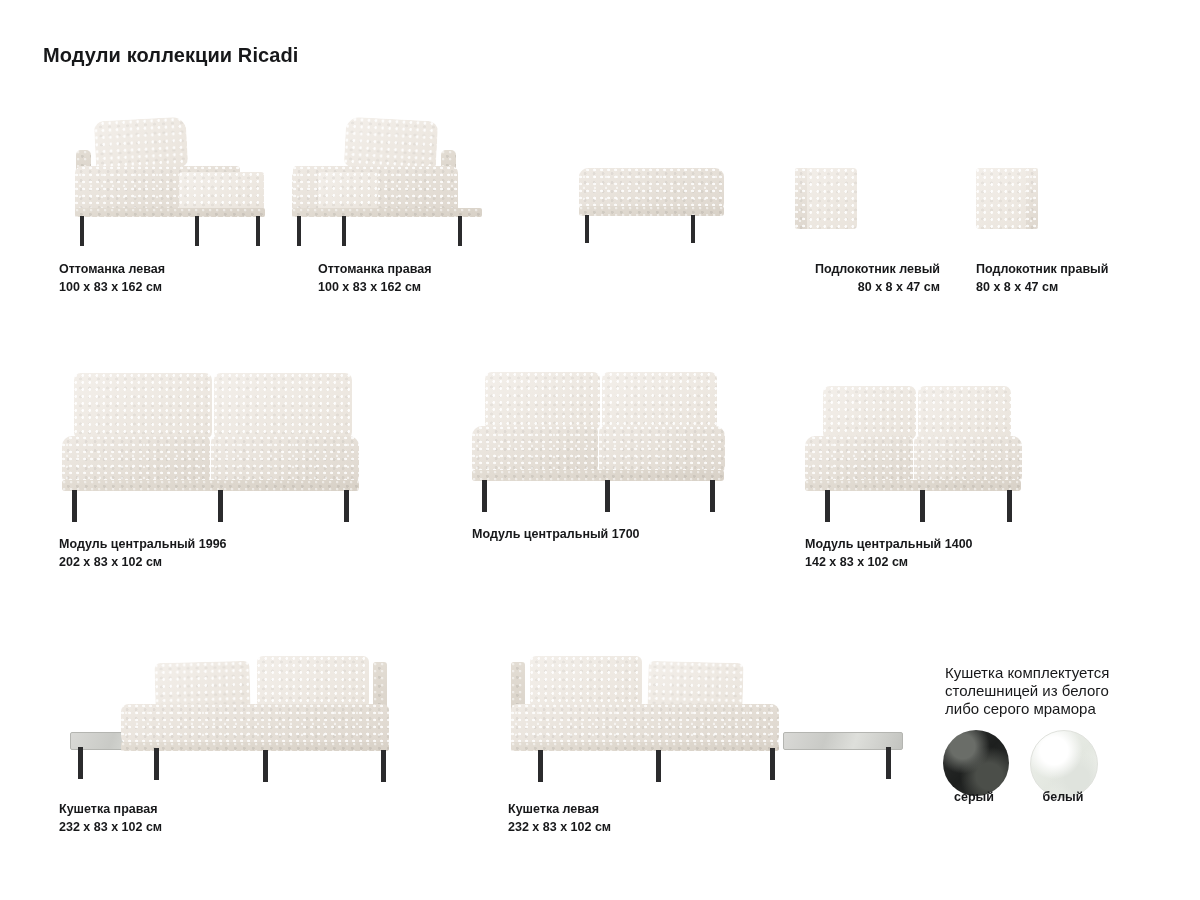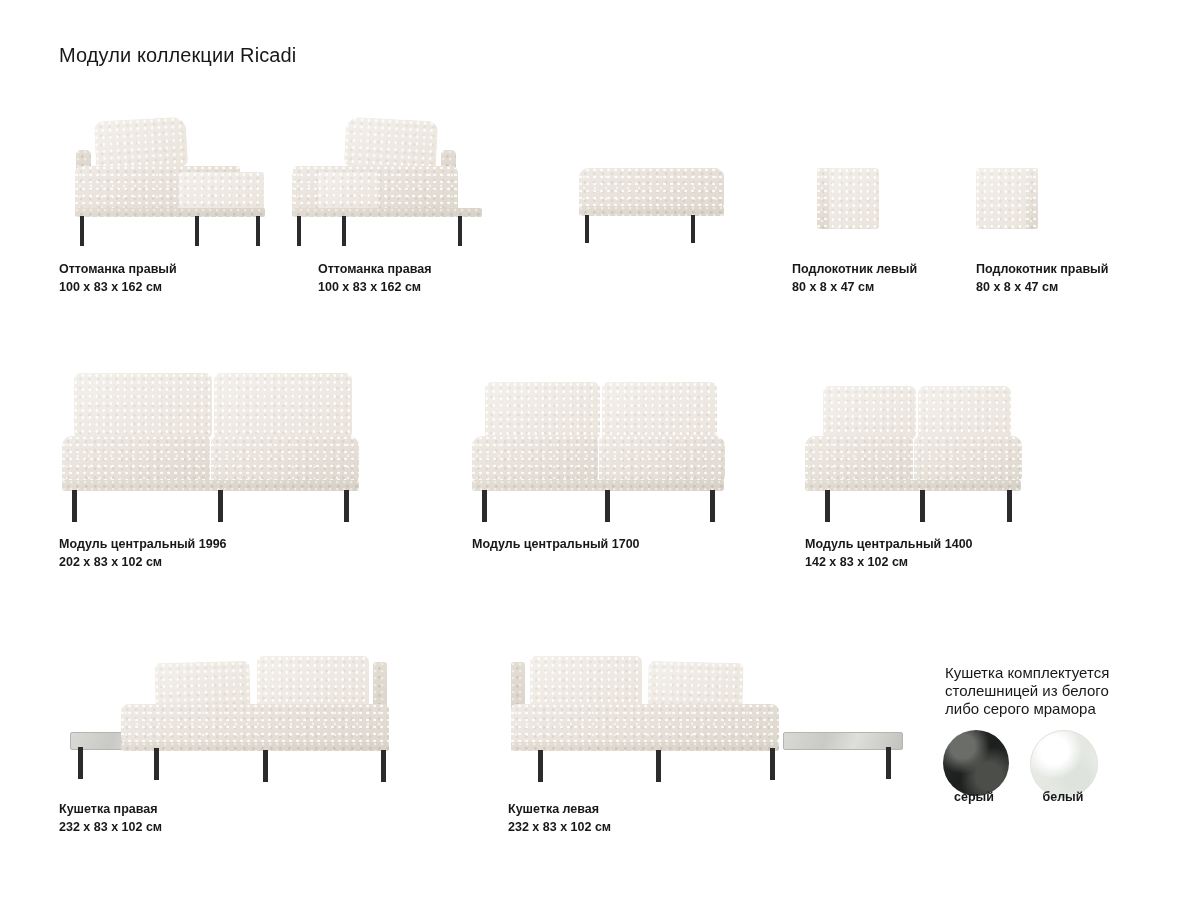--- a/index.html
+++ b/index.html
@@ -17,24 +17,24 @@
   }
   .page {
     position: absolute;
     inset: 0;
     background: #fff;
   }
 
   
   .page-title {
     position: absolute;
-    left: 59px;
+    left: 43px;
     top: 44px;
     font-size: 20px;
-    font-weight: normal;
+    font-weight: bold;
     letter-spacing: 0.1px;
     color: #17181a;
   }
 
   
   .item {
     position: absolute;
   }
   .item .art {
     position: relative;
@@ -146,21 +146,21 @@
 
       <div class="fab light" style="left:120px; top:62px; width:85px; height:38px; border-radius:3px;"></div>
 
       <div class="fab dark" style="left:16px; top:98px; width:190px; height:9px; border-radius:2px;"></div>
 
       <div class="leg" style="left:21px; top:106px; width:4px; height:30px;"></div>
       <div class="leg" style="left:136px; top:106px; width:4px; height:30px;"></div>
       <div class="leg" style="left:197px; top:106px; width:4px; height:30px;"></div>
     </div>
     <div class="caption">
-      <span class="name">Оттоманка правый</span>
+      <span class="name">Оттоманка левая</span>
       <span class="dims">100 x 83 x 162 см</span>
     </div>
   </div>
 
   <div class="item" style="left:318px; top:110px; width:215px;">
     <div class="art" style="height:150px;">
       <div class="fab light" style="left:27px; top:9px; width:92px; height:50px; border-radius:14px 10px 6px 8px; transform:rotate(3deg);"></div>
       <div class="fab dark" style="left:123px; top:40px; width:15px; height:36px; border-radius:5px;"></div>
       <div class="fab" style="left:-26px; top:62px; width:85px; height:38px; border-radius:3px;"></div>
       <div class="fab" style="left:-25px; top:56px; width:165px; height:47px; border-radius:4px 7px 5px 4px;"></div>
@@ -178,21 +178,21 @@
 
   <div class="item" style="left:575px; top:110px; width:200px;">
     <div class="art" style="height:150px;">
       <div class="fab" style="left:4px; top:58px; width:145px; height:44px; border-radius:9px;"></div>
       <div class="fab dark" style="left:4px; top:96px; width:145px; height:10px; border-radius:3px;"></div>
       <div class="leg" style="left:10px; top:105px; width:4px; height:28px;"></div>
       <div class="leg" style="left:116px; top:105px; width:4px; height:28px;"></div>
     </div>
   </div>
 
-  <div class="item" style="left:792px; top:110px; width:170px;">
+  <div class="item" style="left:770px; top:110px; width:170px;text-align:right;">
     <div class="art" style="height:150px;">
       <div class="fab light" style="left:25px; top:58px; width:62px; height:61px; border-radius:2px 4px 4px 2px;"></div>
       <div class="fab" style="left:25px; top:58px; width:12px; height:61px; border-radius:5px 0 0 5px;"></div>
     </div>
     <div class="caption">
       <span class="name">Подлокотник левый</span>
       <span class="dims">80 x 8 x 47 см</span>
     </div>
   </div>
 
@@ -221,21 +221,21 @@
       <div class="leg" style="left:13px; top:120px; width:5px; height:32px;"></div>
       <div class="leg" style="left:159px; top:120px; width:5px; height:32px;"></div>
       <div class="leg" style="left:285px; top:120px; width:5px; height:32px;"></div>
     </div>
     <div class="caption">
       <span class="name">Модуль центральный 1996</span>
       <span class="dims">202 x 83 x 102 см</span>
     </div>
   </div>
 
-  <div class="item" style="left:472px; top:370px; width:300px;">
+  <div class="item" style="left:472px; top:360px; width:300px;">
     <div class="art" style="height:165px;">
       <div class="fab light" style="left:13px; top:12px; width:115px; height:58px; border-radius:7px;"></div>
       <div class="fab light" style="left:130px; top:12px; width:115px; height:58px; border-radius:7px;"></div>
       <div class="fab" style="left:0px; top:66px; width:126px; height:48px; border-radius:10px 6px 6px 8px;"></div>
       <div class="fab" style="left:127px; top:66px; width:126px; height:48px; border-radius:6px 10px 8px 6px;"></div>
       <div class="fab dark" style="left:0px; top:110px; width:252px; height:11px; border-radius:3px;"></div>
       <div class="leg" style="left:10px; top:120px; width:5px; height:32px;"></div>
       <div class="leg" style="left:133px; top:120px; width:5px; height:32px;"></div>
       <div class="leg" style="left:238px; top:120px; width:5px; height:32px;"></div>
     </div>

